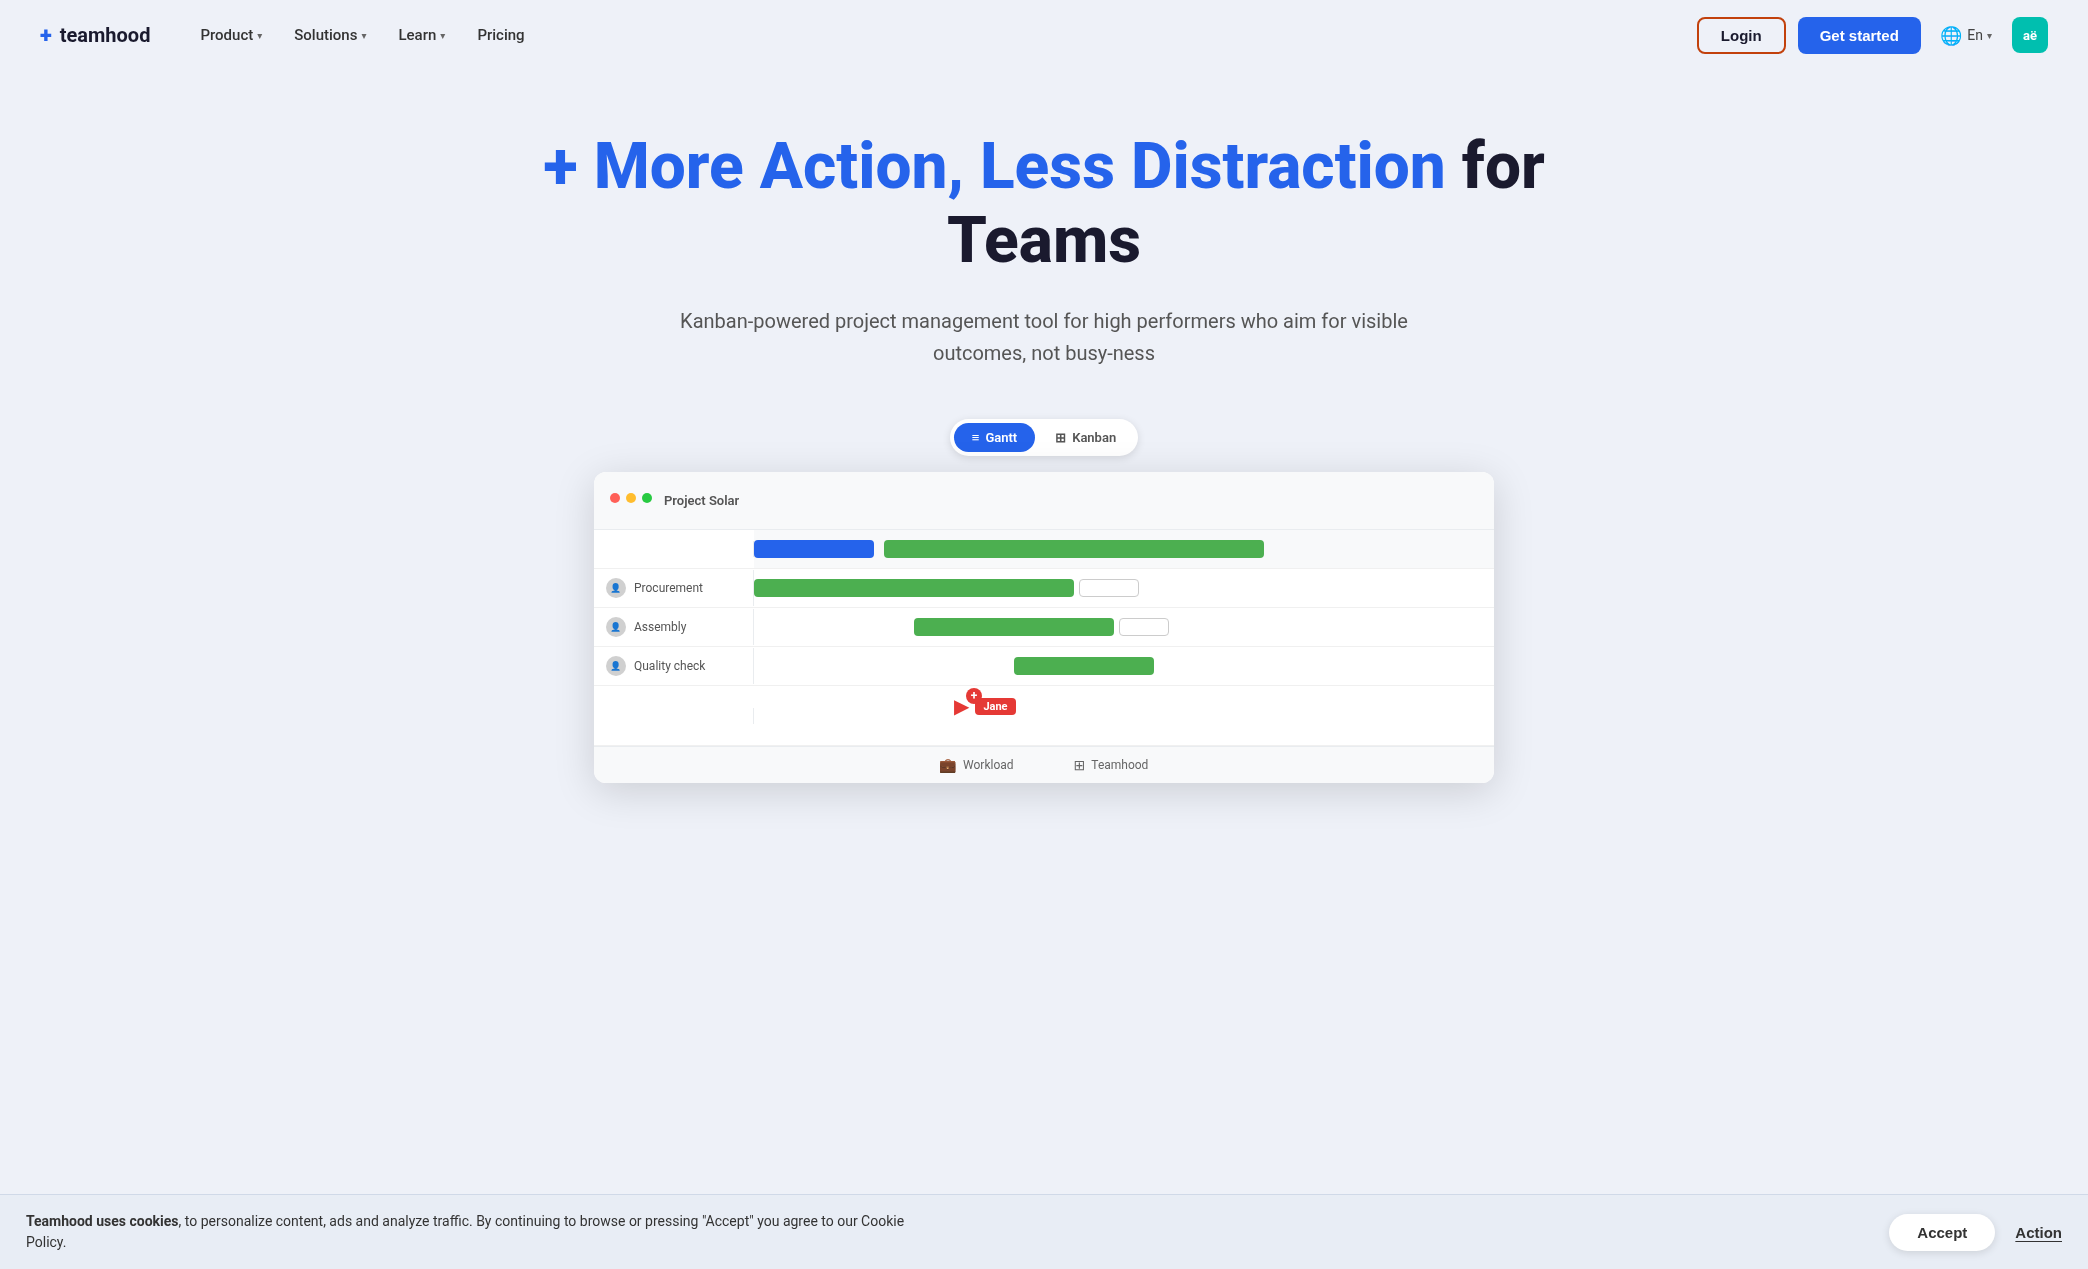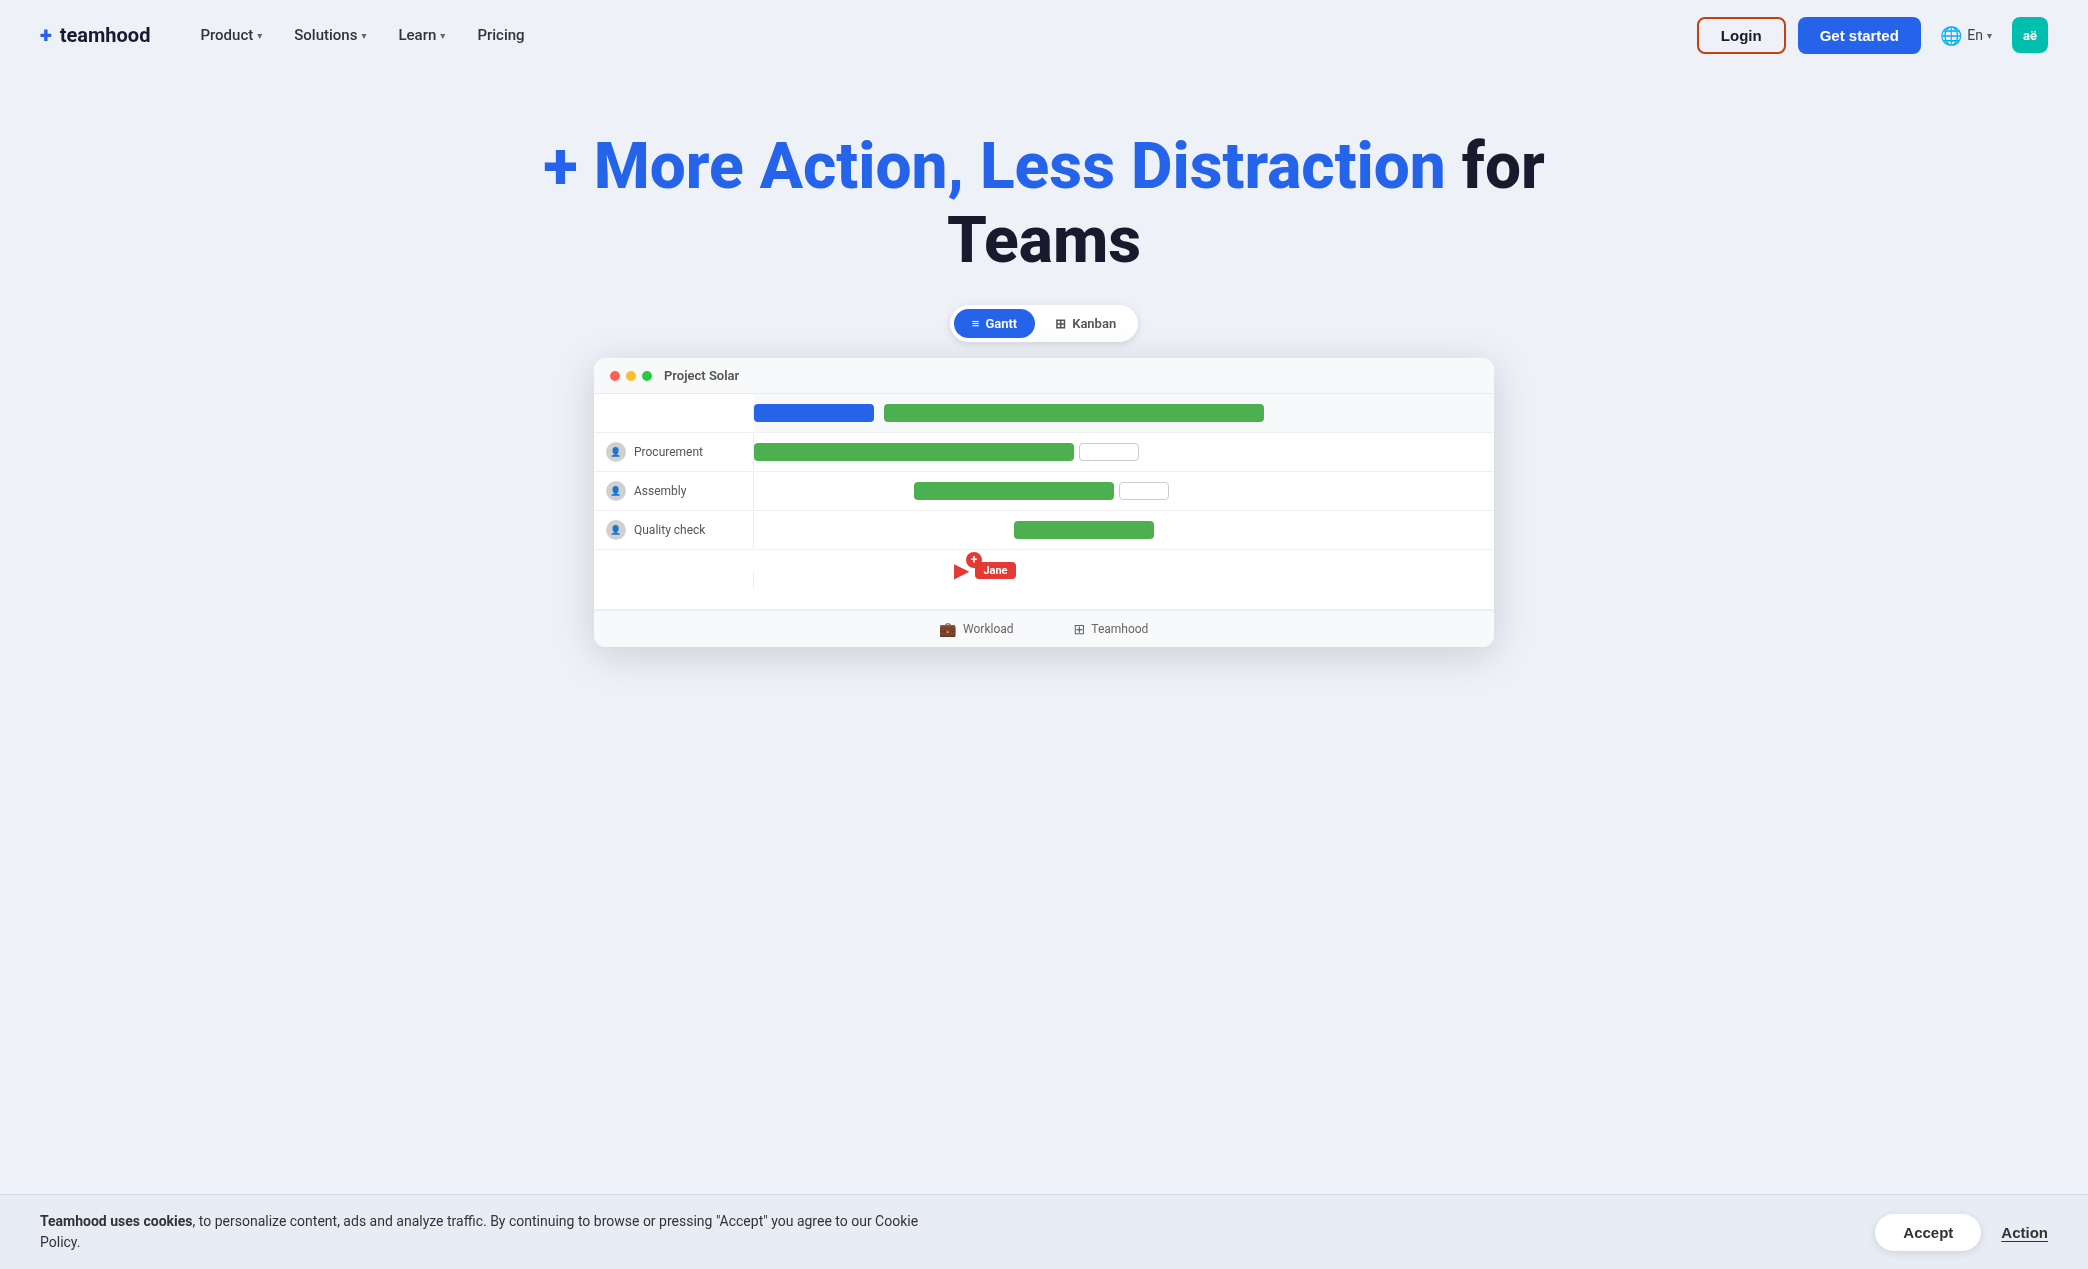--- a/index.html
+++ b/index.html
@@ -186,23 +186,22 @@
     .app-window {
       background: #fff;
       border-radius: 12px;
       box-shadow: 0 8px 40px rgba(0,0,0,0.15);
       overflow: hidden;
       position: relative;
     }
     .app-window-header {
       background: #f8f9fa;
       border-bottom: 1px solid #e9ecef;
-      padding: 10px 16px;
-      display: flex;
-      align-items: center;
+      padding: 21px 16px;
+      display: flex;
       gap: 12px;
     }
     .window-dots {
       display: flex;
       gap: 6px;
     }
     .dot {
       width: 10px;
       height: 10px;
       border-radius: 50%;
@@ -303,21 +302,21 @@
       font-size: 14px;
     }
 
     
     .cookie-banner {
       position: fixed;
       bottom: 0;
       left: 0;
       right: 0;
       background: #e8edf5;
-      padding: 16px 40px;
+      padding: 16px 26px;
       display: flex;
       align-items: center;
       justify-content: space-between;
       z-index: 200;
       border-top: 1px solid #d0d9e8;
     }
     .cookie-text {
       font-size: 14px;
       color: #333;
       max-width: 900px;
@@ -393,20 +392,21 @@
     <div class="avatar-badge">аё</div>
   </div>
 </nav>
 
 <section class="hero">
   <h1 class="hero-title">
     <span class="plus">+</span>
     <span class="highlight"> <span>More Action, Less Distraction</span></span>
     <span> <span>for Teams</span></span>
   </h1>
+  <p class="hero-subtitle">Kanban-powered project management tool for high performers who aim for visible outcomes, not busy-ness</p>
 
   <div class="app-preview-wrapper">
     
     <div class="view-toggle">
       <div class="view-tab active">
         <span>≡</span>
         <span>Gantt</span>
       </div>
       <div class="view-tab inactive">
         <span>⊞</span>

